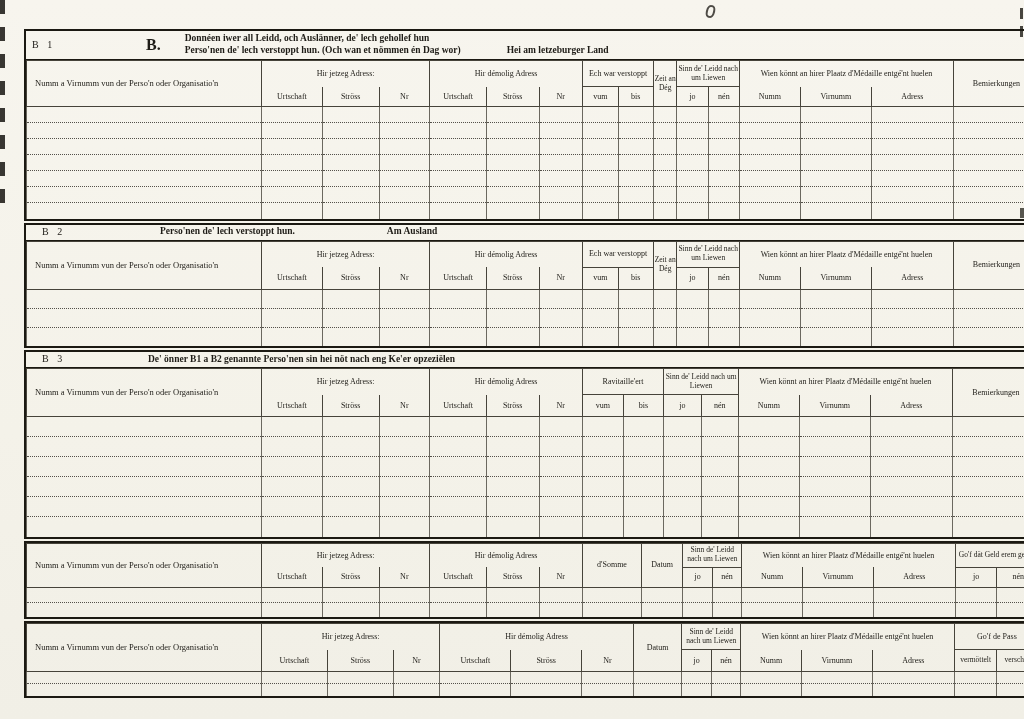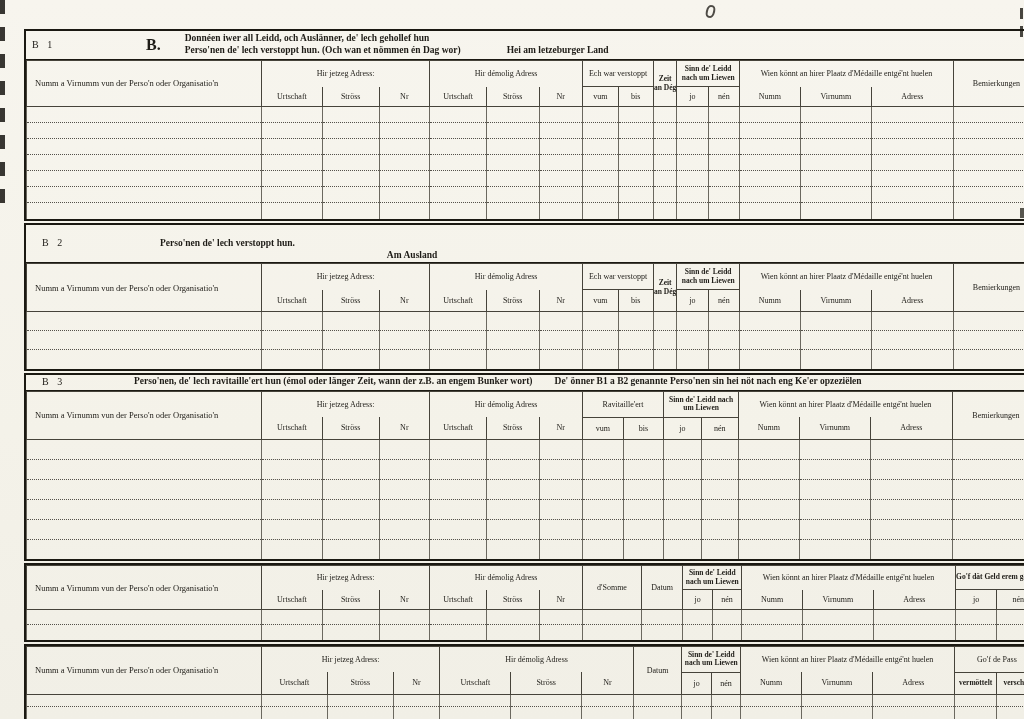--- a/index.html
+++ b/index.html
@@ -29,41 +29,41 @@
   .band-sm { min-height: 16px; padding-left: 16px; }
   .sec-label { flex: 0 0 84px; font-size: 10px; letter-spacing: 3px; white-space: nowrap; }
   .big-letter { font-size: 16px; font-weight: bold; margin-left: 30px; margin-right: 24px; }
   .band-titles { display: flex; flex-direction: column; font-weight: bold; }
   .t2-row { display: flex; }
   .band-title { font-weight: bold; }
   .m-sm { margin-left: 8px; }
   .m-md { margin-left: 34px; }
   .m-lg { margin-left: 64px; }
   .note { font-weight: bold; margin-left: 46px; white-space: nowrap; }
-  .note-b2 { margin-left: 92px; margin-top: 24px; }
+  .note-b2 { margin-left: 92px; }
   .note-b3 { margin-left: 22px; }
 
   
   table { width: 100%; border-collapse: collapse; table-layout: fixed; }
   th, td {
     border: 1px solid #46433a;
     font-weight: normal;
     font-size: 8px;
     line-height: 1.18;
     padding: 1px 2px;
     text-align: center;
     vertical-align: middle;
     overflow: hidden;
     word-wrap: break-word;
   }
   thead th { background: transparent; }
   th.c-name { text-align: left; padding-left: 8px; font-size: 8.5px; margin-top: 40px; }
   th.nb { border-bottom: none; }
   th.nt { border-top: none; }
-  th.tiny { font-size: 7.5px; padding: 1px 0; font-weight: bold; }
+  th.tiny { font-size: 7.5px; padding: 1px 0; }
 
   .sec-b1 thead tr:first-child { height: 26px; }
   .sec-b1 thead tr:last-child  { height: 20px; }
   .sec-b1 tbody tr { height: 16px; }
 
   .sec-b2 thead tr:first-child { height: 26px; }
   .sec-b2 thead tr:last-child  { height: 22px; }
   .sec-b2 tbody tr { height: 19px; }
 
   .sec-b3 thead tr:first-child { height: 26px; }
@@ -413,21 +413,20 @@
             <td>&nbsp;</td>
             <td>&nbsp;</td>
           </tr>
         </tbody>
     </table>
   </div>
 
   <div class="sec sec-b3">
     <div class="band band-sm">
       <span class="sec-label">B 3</span>
-      <span class="band-title m-sm">Perso'nen, de' lech ravitaille'ert hun (émol oder länger Zeit, wann der z.B. an engem Bunker wort)</span>
       <span class="note note-b3">De' önner B1 a B2 genannte Perso'nen sin hei nöt nach eng Ke'er opzeziëlen</span>
     </div>
     <table>
       <colgroup>
         <col style="width:23.2%">
           <col style="width:6%">
           <col style="width:5.6%">
           <col style="width:5%">
         <col style="width:5.6%">
           <col style="width:5.2%">

